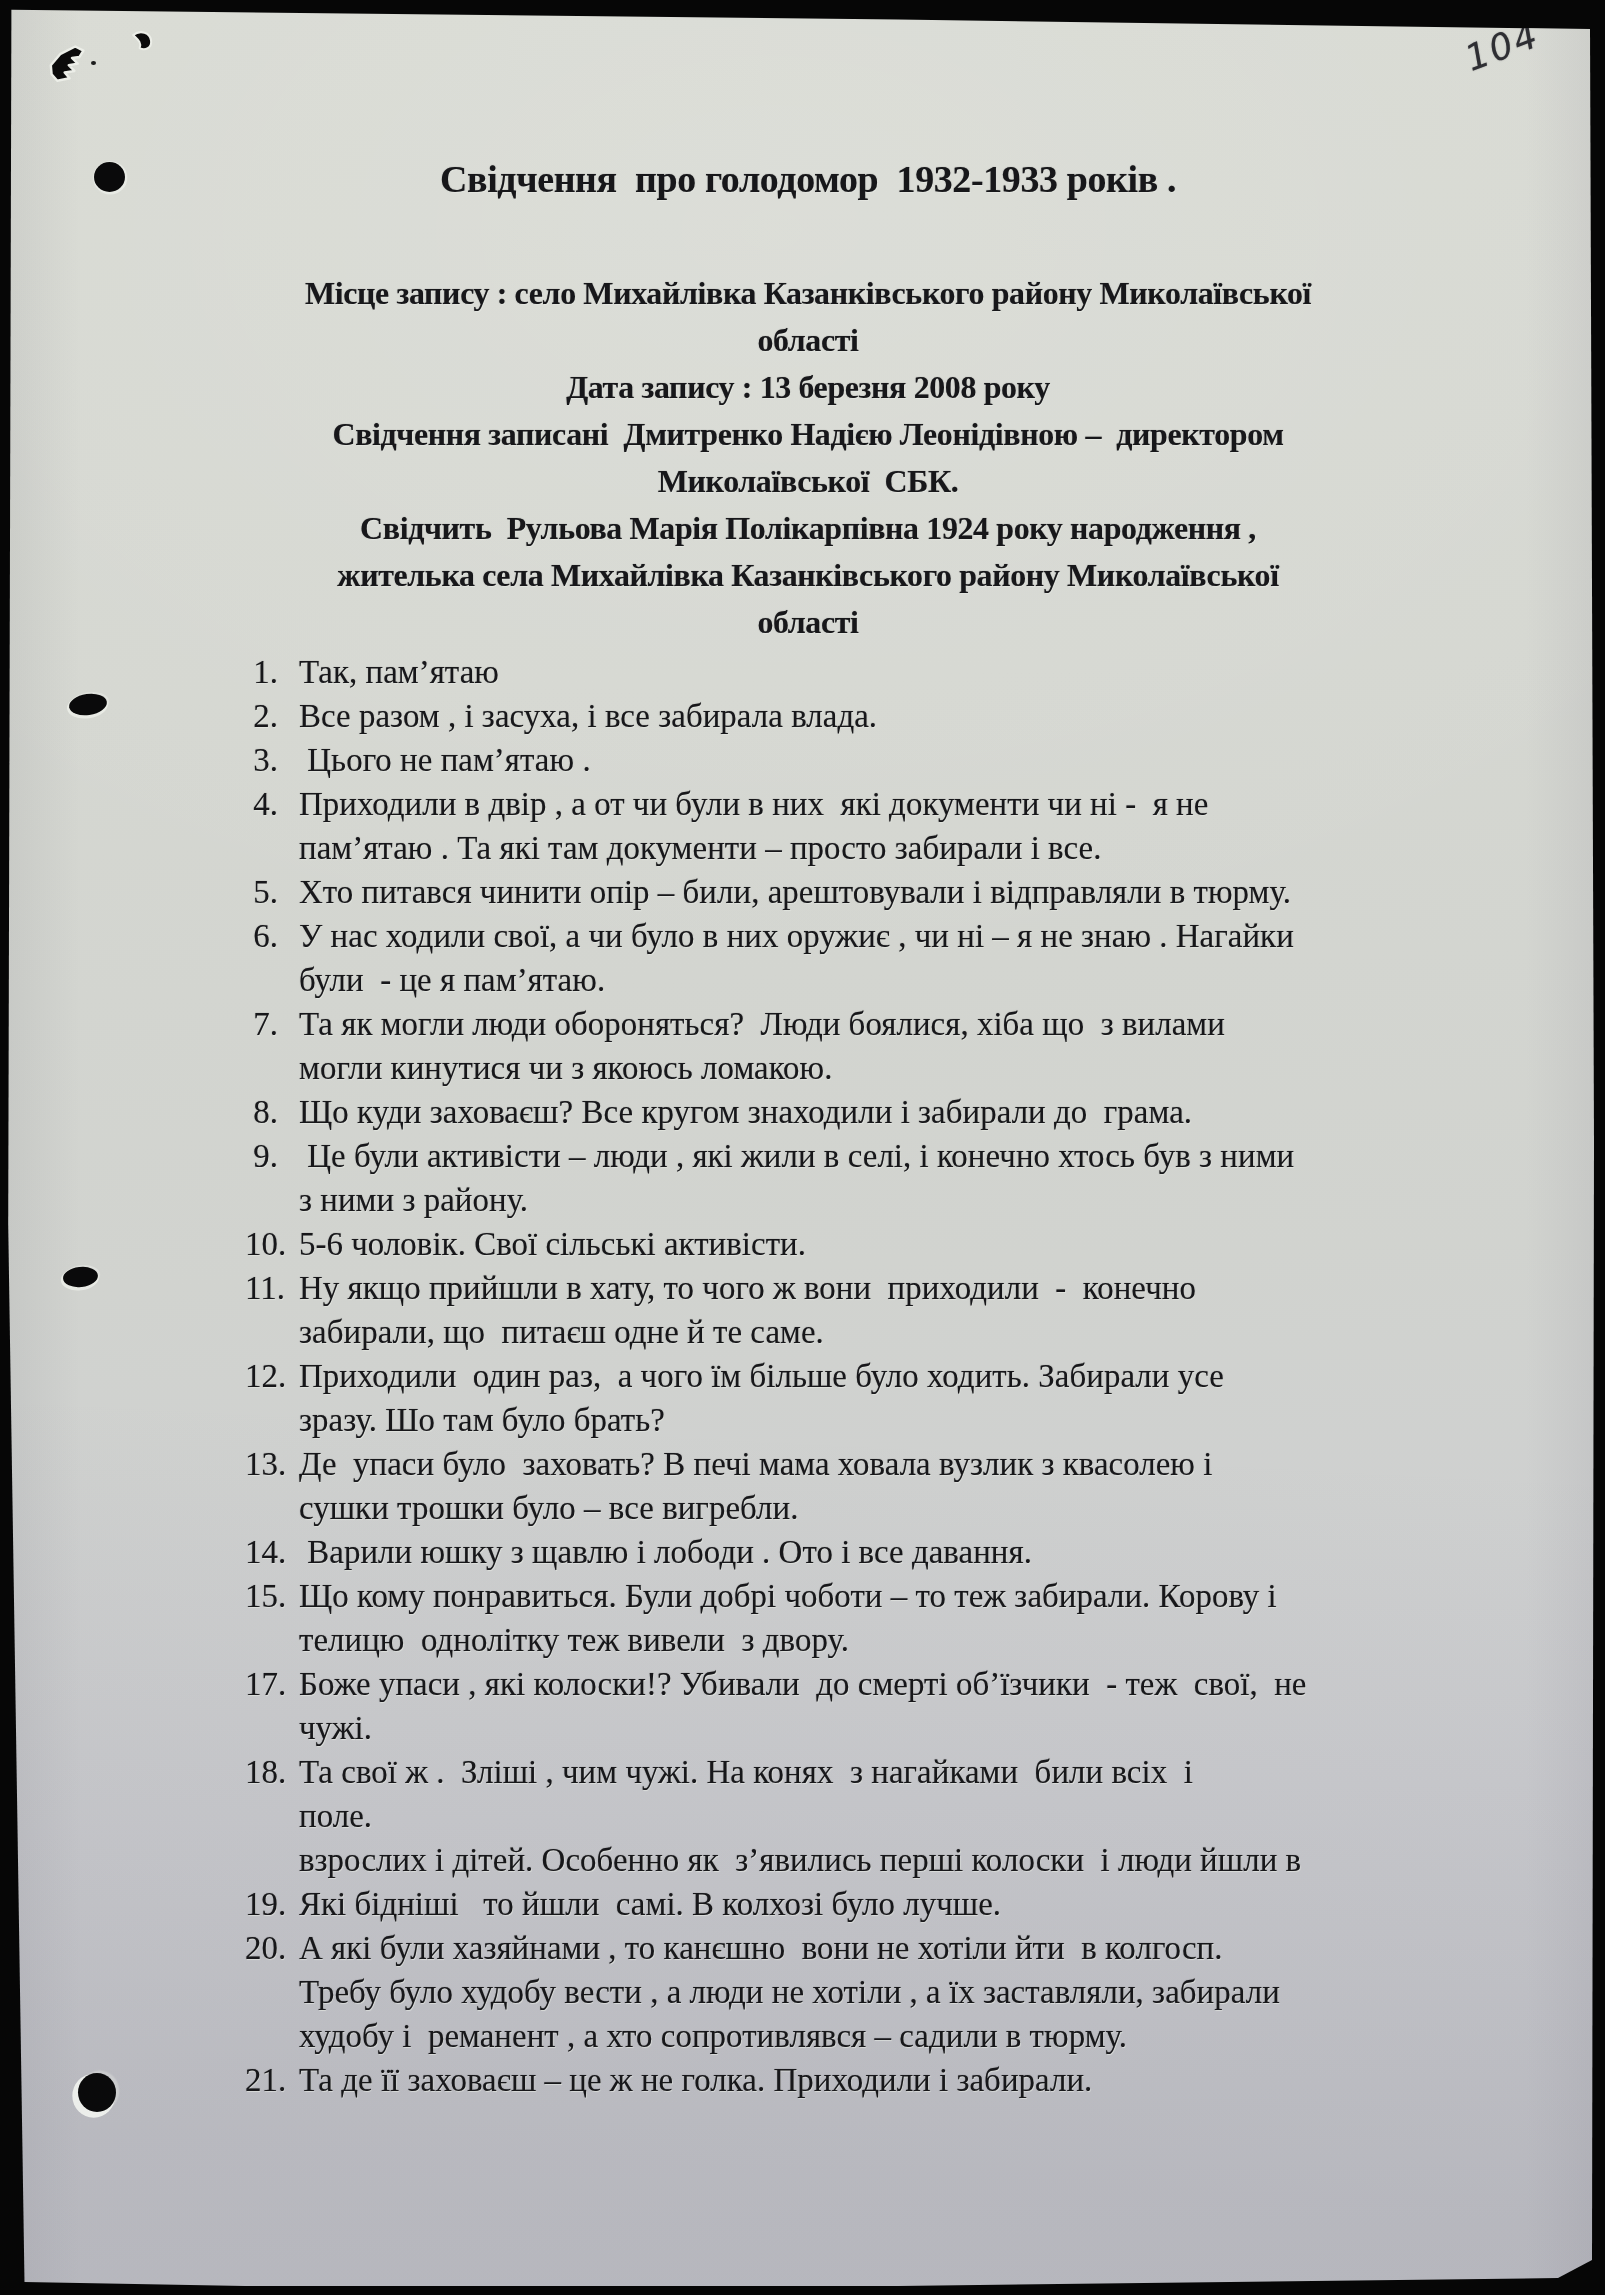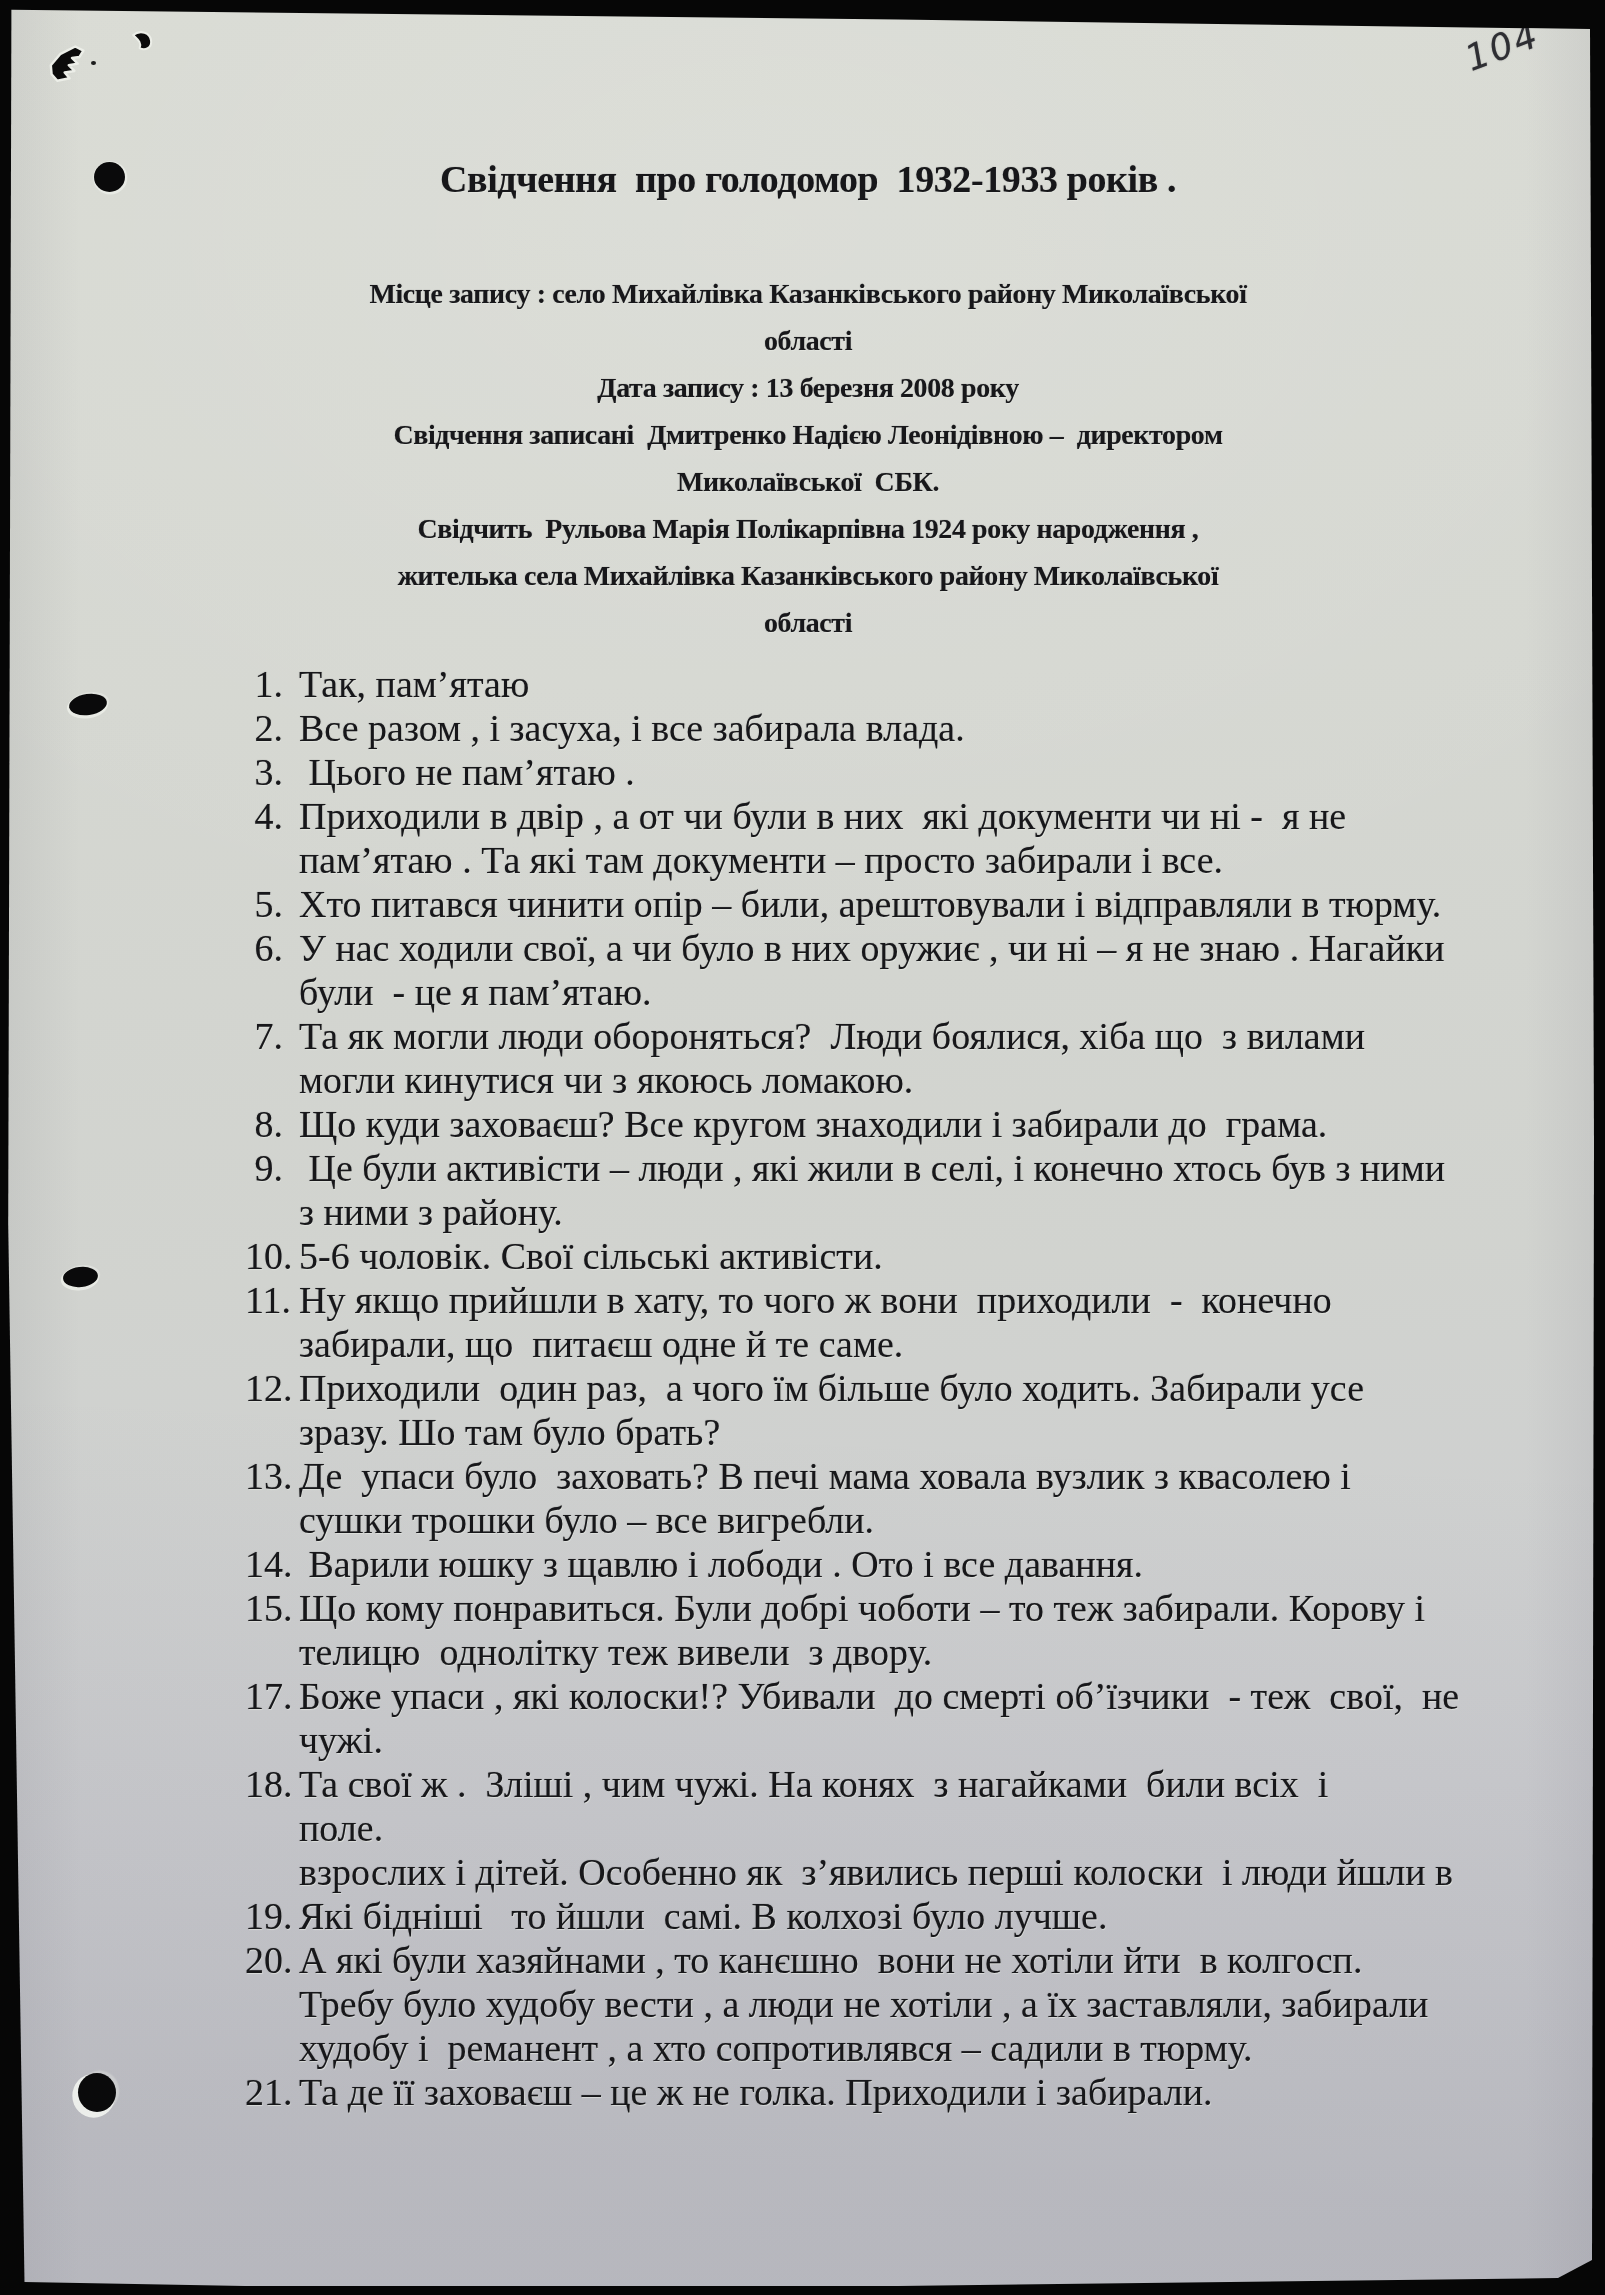--- a/index.html
+++ b/index.html
@@ -25,24 +25,24 @@
     position:absolute;left:212px;top:0;width:1192px;
     color:#17171a;
     text-shadow:0.6px 0.7px 0.9px rgba(240,242,237,0.65), 0 0 1px rgba(25,25,28,0.55);
   }
   .title{
     margin:160px 0 8px 0;font-size:38px;line-height:38px;font-weight:bold;
     text-align:center;white-space:pre;letter-spacing:-0.4px;
   }
   .meta{margin-top:72px;}
   .meta-line{
-    text-align:center;font-weight:bold;font-size:28px;line-height:47px;height:47px;
+    text-align:center;font-weight:bold;font-size:32px;line-height:47px;height:47px;
     white-space:pre;letter-spacing:-0.4px;
   }
-  .list{margin-top:16px;padding-left:33px;font-size:38px;}
+  .list{margin-top:4px;padding-left:33px;font-size:33px;}
   .line{white-space:pre;line-height:44px;height:44px;}
   .num{display:inline-block;min-width:54px;white-space:pre;}
   .txt{white-space:pre;}
 
   
   .hole{position:absolute;background:#0a0a0b;border-radius:50%;}
   .hole-1{left:94px;top:162px;width:31px;height:30px;
     box-shadow:0.8px 0.8px 0 1.6px rgba(236,239,233,0.75), -0.8px 1.6px 2.4px 0.8px rgba(225,228,222,0.4);}
   .hole-2{left:69px;top:694px;width:38px;height:21px;transform:rotate(-8deg);
     box-shadow:-0.8px 1.6px 0 1.6px rgba(238,240,234,0.8), 1.6px -0.8px 0 0.8px rgba(238,240,234,0.45);}

